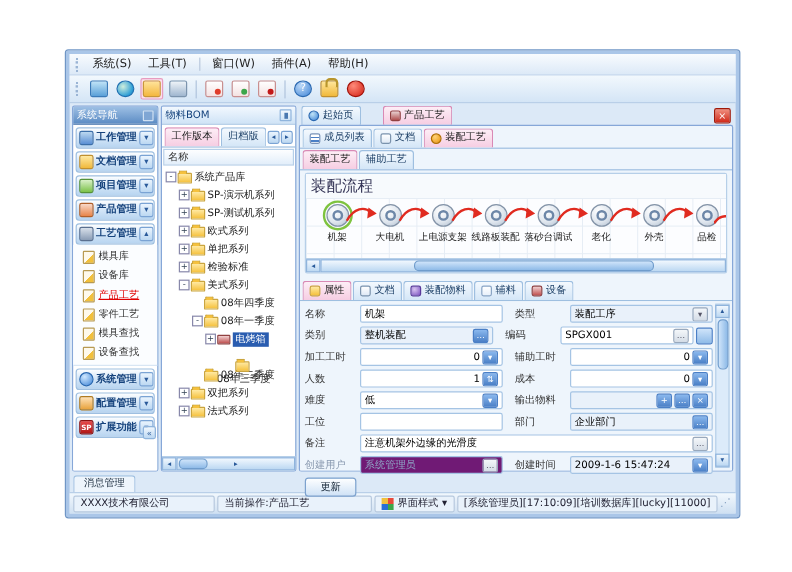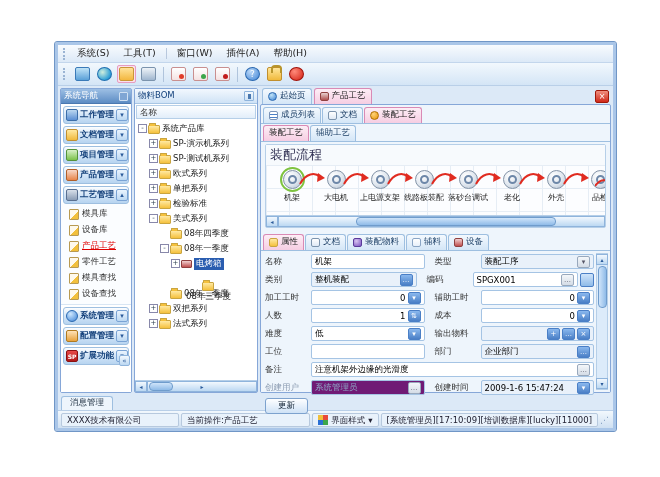--- a/index.html
+++ b/index.html
@@ -55,21 +55,21 @@
   .ic-docs{background:linear-gradient(#ffe9a2,#f0b93c);border:1px solid #c08f2f}
   .ic-project{background:linear-gradient(#d8f0c8,#7cc24a);border:1px solid #55923a}
   .ic-product{background:linear-gradient(#f8d8c8,#e8854a);border:1px solid #b05f2a}
   .ic-craft{background:linear-gradient(#d8e0ea,#8a9cb5);border:1px solid #5a7090}
   .ic-system{background:radial-gradient(circle at 35% 30%,#cfe8ff,#3f84d6);border:1px solid #2a68b0;border-radius:50%}
   .ic-config{background:linear-gradient(#ffe2b8,#e8a33d);border:1px solid #b07a20}
   .ic-ext{background:linear-gradient(#e84a4a,#b01818);border:1px solid #8a1010}
   .ic-ext::after{content:"SP";position:absolute;inset:0;color:#fff;font-size:6px;line-height:11px;text-align:center}
   .ic-tool{width:10px;height:11px;background:linear-gradient(135deg,#fef9ec 55%,#f2c03c 55%);border:1px solid #b89a52;border-radius:1px;flex:none}
   
-  .bom{width:124px;flex:none}
+  .bom{width:113px;flex:none}
   .bomhead{height:15px;display:flex;align-items:center;padding:0 3px;font-size:8.5px;color:#14427c;
     background:linear-gradient(#f2f8fe,#cfe3f6);border-bottom:1px solid #a8c6e4}
   .pin{margin-left:auto;width:10px;height:10px;border:1px solid #8fb4dc;background:linear-gradient(#f2f8fe,#cfe3f6);border-radius:1px;position:relative}
   .pin::after{content:"";position:absolute;left:3px;top:2px;width:3px;height:5px;background:#4a78b0}
   .tabs{display:flex;align-items:flex-end;gap:1px;padding:2px 2px 0;border-bottom:1px solid #9ebfe0;flex:none}
   .tab{display:flex;align-items:center;padding:1px 5px 2px;font-size:8.5px;color:#1c3f66;white-space:nowrap;
     background:linear-gradient(#f4f9fe,#d4e6f7);border:1px solid #9ebfe0;border-bottom:none;border-radius:3px 3px 0 0}
   .tab.active{background:linear-gradient(#fdeef6,#f6cde2);border-color:#d98ab5;color:#222}
   .tscroll{margin-left:auto;display:flex;gap:1px;padding-bottom:2px}
   .tsbtn{width:10px;height:11px;border:1px solid #7aa3d4;background:linear-gradient(#eaf4fe,#bcd8f2);
@@ -84,21 +84,21 @@
     border:1px solid #caa53f;border-radius:1px;margin:2px 2px 0 0}
   .folder::before{content:"";position:absolute;top:-3px;left:0;width:5px;height:2px;background:#f5c13d;border:1px solid #caa53f;border-bottom:none;border-radius:1px 1px 0 0}
   .ic-devsm{width:11px;height:8px;flex:none;background:linear-gradient(#f0d0d0,#c05050);border:1px solid #904040;border-radius:1px;margin-right:2px}
   .trow.selected .lbl{background:#2a5db0;color:#fff;padding:0 2px}
   .hscroll{height:12px;display:flex;align-items:center;background:#dcebfa;border-top:1px solid #b6cfe8;position:relative;flex:none}
   .sbtn{width:12px;height:11px;flex:none;background:linear-gradient(#f2f8fe,#bcd8f2);border:1px solid #8fb4dc;color:#2a5a9a;font-size:6px;line-height:10px;text-align:center}
   .sbtn.right{margin-left:auto}
   .thumb{height:9px;background:linear-gradient(#cfe4fa,#8fbbe8);border:1px solid #6f9ccc;border-radius:4px;position:absolute;top:1px}
   
   .right{flex:1;display:flex;flex-direction:column;min-width:0;min-height:0}
-  .doctabs{height:16px;display:flex;align-items:flex-end;gap:2px;padding:1px 2px 0}
+  .doctabs{height:16px;display:flex;align-items:flex-end;gap:18px;padding:1px 2px 0}
   .closex{margin-left:auto;margin-bottom:1px;width:14px;height:13px;background:linear-gradient(#f09080,#d02818);
     border:1px solid #a01808;color:#fff;font-size:8px;line-height:11px;text-align:center;border-radius:2px}
   .rcontent{flex:1;border:1px solid #86a7d8;background:#eef5fc;border-radius:2px;display:flex;flex-direction:column;min-height:0}
   .tabicon{width:9px;height:9px;border-radius:2px;margin-right:3px;flex:none;display:inline-block}
   .ic-home{background:radial-gradient(circle at 35% 30%,#bfe3f7,#3f84d6);border-radius:50%;border:1px solid #2a68b0}
   .ic-prod{background:linear-gradient(#e8d0d0,#b05050);border:1px solid #904040}
   .ic-list{background:repeating-linear-gradient(#fff,#fff 2px,#4a7fc6 2px,#4a7fc6 3px);border:1px solid #7a93b8}
   .ic-page{background:linear-gradient(#ffffff,#dfe9f5);border:1px solid #7b93ad}
   .ic-gear{background:radial-gradient(circle at 35% 30%,#ffd27a,#e8940a);border-radius:50%;border:1px solid #b06f00}
   .ic-attr{background:linear-gradient(#ffe9a2,#f5c13d);border:1px solid #caa53f}
@@ -284,20 +284,32 @@
       <div class="sbfill">
         <span class="collapse">«</span>
       </div>
     </div>
 
     <div class="panel bom">
       <div class="bomhead">
         <span>物料BOM</span>
         <span class="pin"></span>
       </div>
+      <div class="tabs">
+        <span class="tab active">
+              <span class="lbl">工作版本</span>
+            </span>
+            <span class="tab">
+              <span class="lbl">归档版</span>
+            </span>
+        <span class="tscroll">
+          <span class="tsbtn">◂</span>
+          <span class="tsbtn">▸</span>
+        </span>
+      </div>
       <div class="colhead">名称</div>
       <div class="tree">
         <div class="trow" style="padding-left: 3px;">
             <span class="exp">-</span>
             <span class="nodeicon folder"></span>
             <span class="lbl">系统产品库</span>
           </div>
             <div class="trow" style="padding-left: 14px;">
             <span class="exp">+</span>
             <span class="nodeicon folder"></span>

